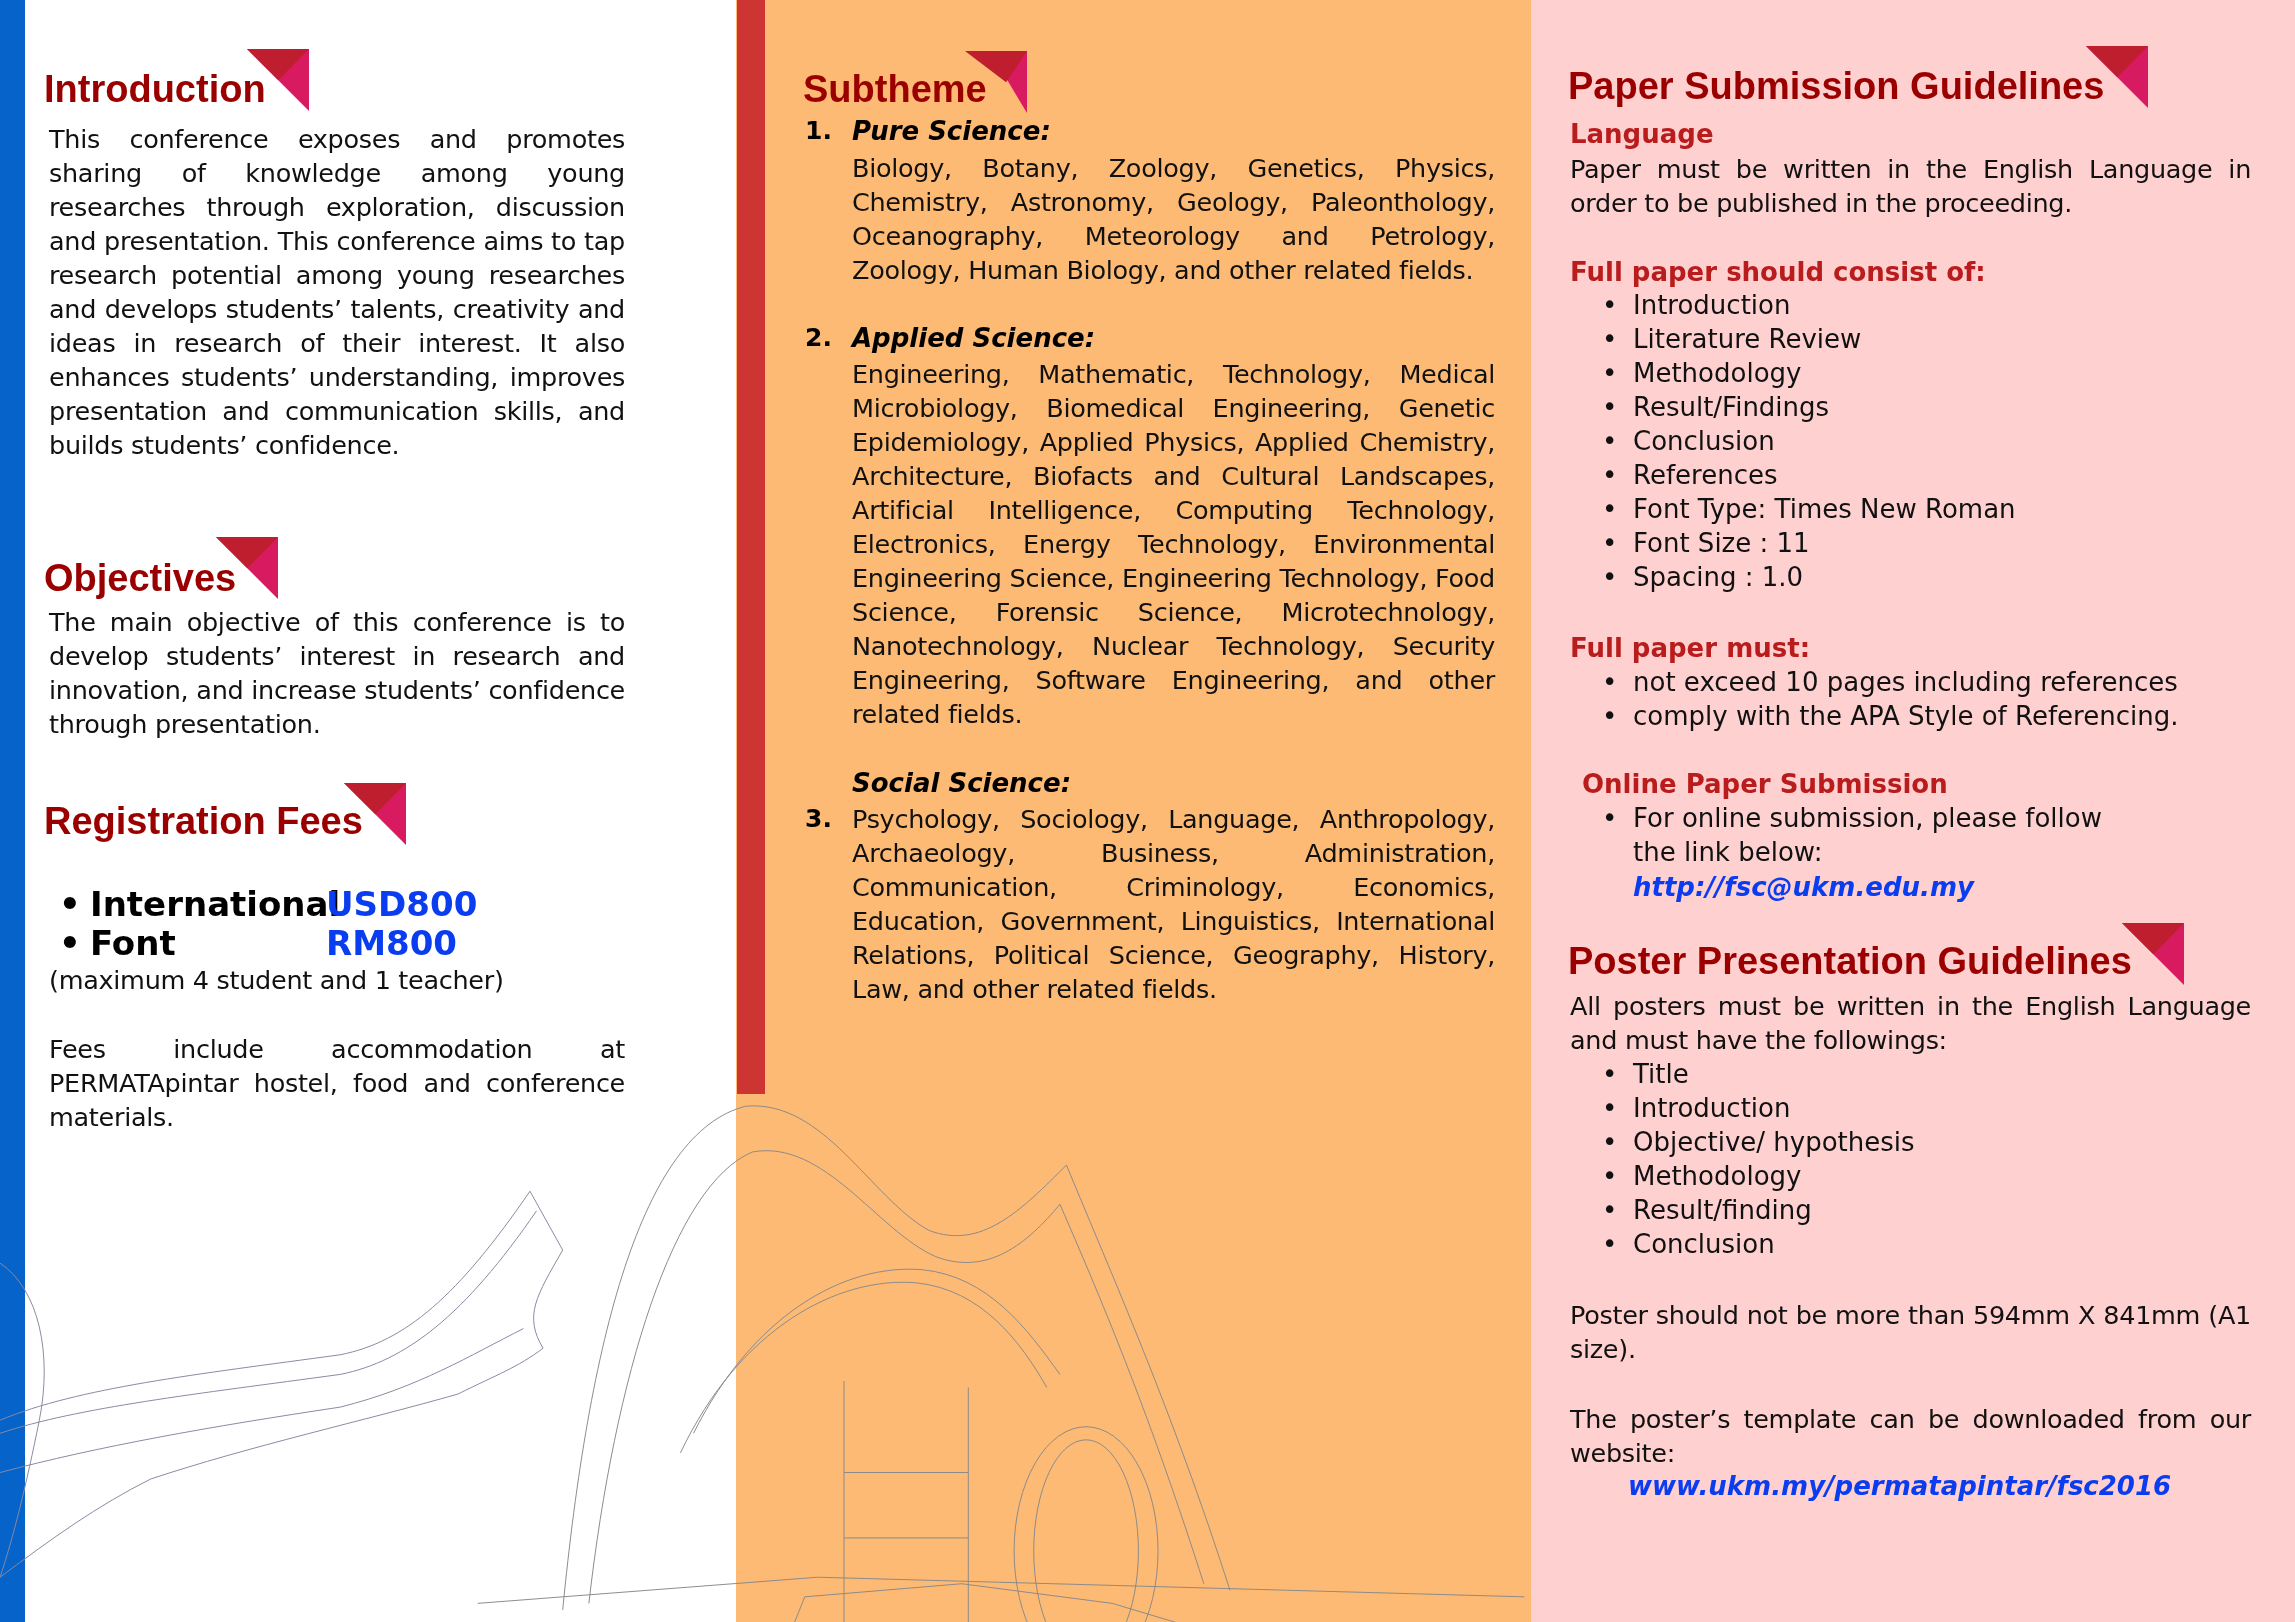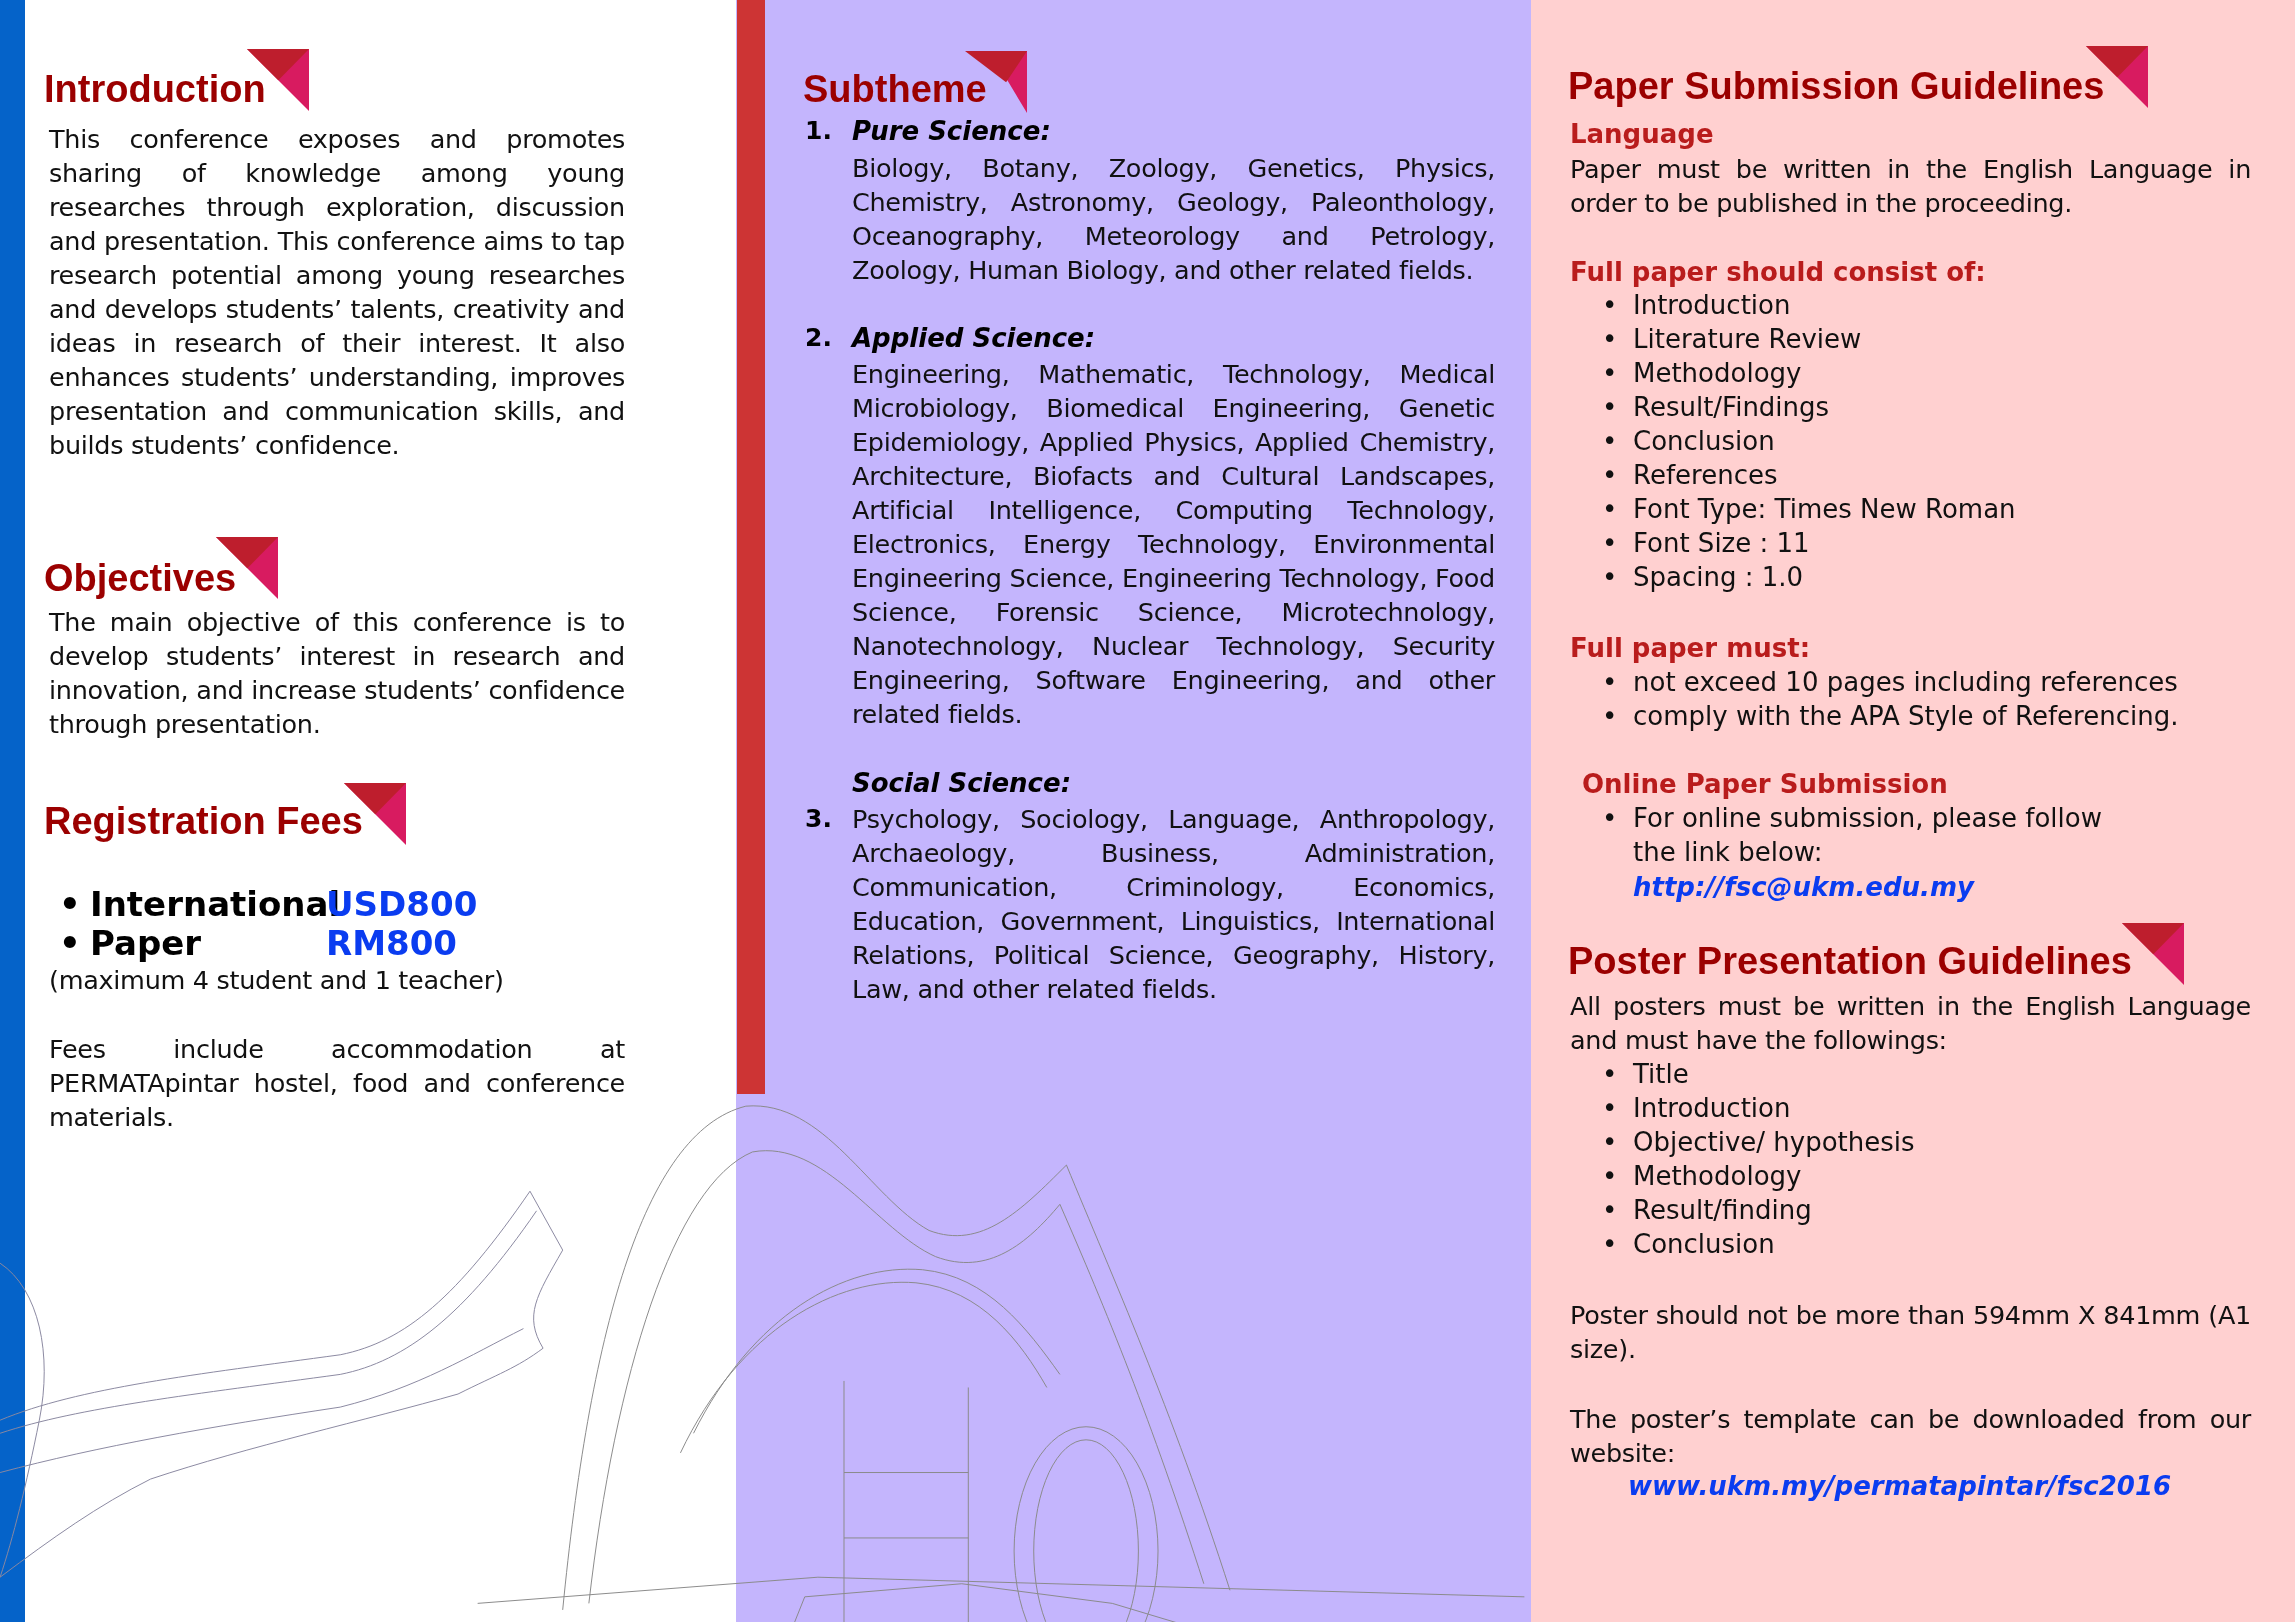--- a/index.html
+++ b/index.html
@@ -1,20 +1,20 @@
 <!DOCTYPE html>
 <html style="font-size:10.5px"><head>
 <meta charset="utf-8">
 <style>
   html, body { margin:0; padding:0; }
   body { width:2295px; height:1623px; position:relative; overflow:hidden; background:#ffffff;
          font-family:"Liberation Sans", sans-serif; color:#000; }
   .panel { position:absolute; top:0; height:1623px; }
   #panel-left { left:0; width:736px; background:#fff; }
-  #panel-mid { left:736px; width:795px; background:#c4b5fd; }
+  #panel-mid { left:736px; width:795px; background:#fdba74; }
   #panel-right { left:1531px; width:764px; background:#ffd0d0; }
 
   .blue-bar { position:absolute; left:0; top:0; width:25px; height:1623px; background:#0563c9; }
   .red-bar { position:absolute; left:737px; top:0; width:28px; height:1094px; background:#cd3434; }
 
   .heading { position:absolute; font-family:"Liberation Sans", sans-serif; font-weight:bold;
              color:#9b0000; font-size:38px; line-height:1; white-space:nowrap; }
   .tri { position:absolute; width:62px; height:62px; }
 
   .body-text { position:absolute; font-family:"DejaVu Sans", sans-serif; font-size:25.5px;
@@ -60,21 +60,21 @@
 
   <div class="heading" style="left:44px;top:802px;">Registration Fees</div>
   <svg class="tri" style="left:344px;top:783px;" viewBox="0 0 95 95">
     <polygon points="0,0 95,0 95,95" fill="#d81b60"></polygon>
       <polygon points="0,0 95,0 48,48" fill="#be1e2d"></polygon>
   </svg>
   <div class="fee-row" style="left:52px;top:885px;">
     <span class="bullet">•</span><span class="label">International</span><span class="value">USD800</span>
   </div>
   <div class="fee-row" style="left:52px;top:924px;">
-    <span class="bullet">•</span><span class="label">Paper</span><span class="value">RM800</span>
+    <span class="bullet">•</span><span class="label">Font</span><span class="value">RM800</span>
   </div>
   <div class="body-text" style="left:49px;top:963px;width:576px;text-align:left;">(maximum 4 student and 1 teacher)</div>
   <div class="body-text" style="left:49px;top:1032px;width:576px;">Fees include accommodation at PERMATApintar hostel, food and conference materials.</div>
 </div>
 
 <div class="panel" id="panel-mid">
   <div class="heading" style="left:67px;top:70px;">Subtheme</div>
   <svg class="tri" style="left:229px;top:51px;" viewBox="0 0 95 95">
     <polygon points="0,0 38,0 95,95 95,0" fill="#d81b60"></polygon>
       <polygon points="0,0 95,0 63,48" fill="#be1e2d"></polygon>

